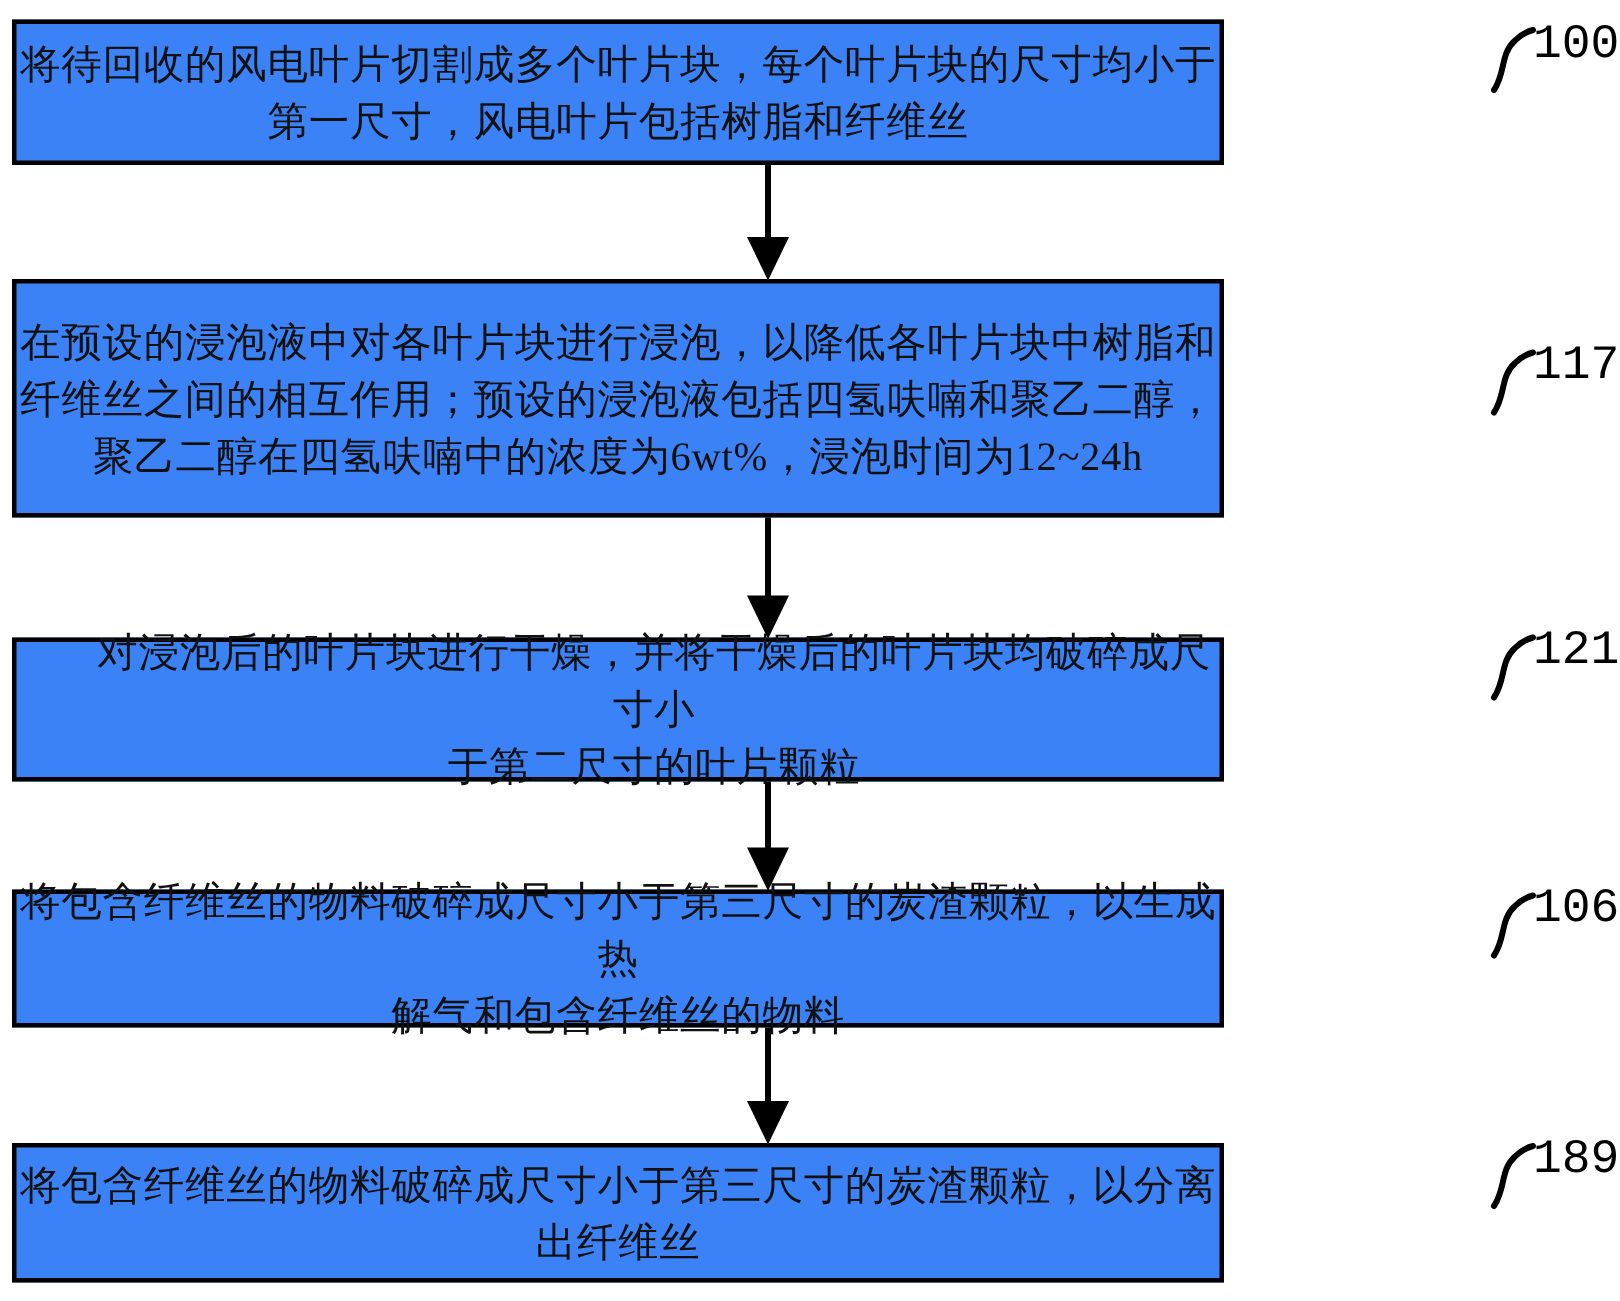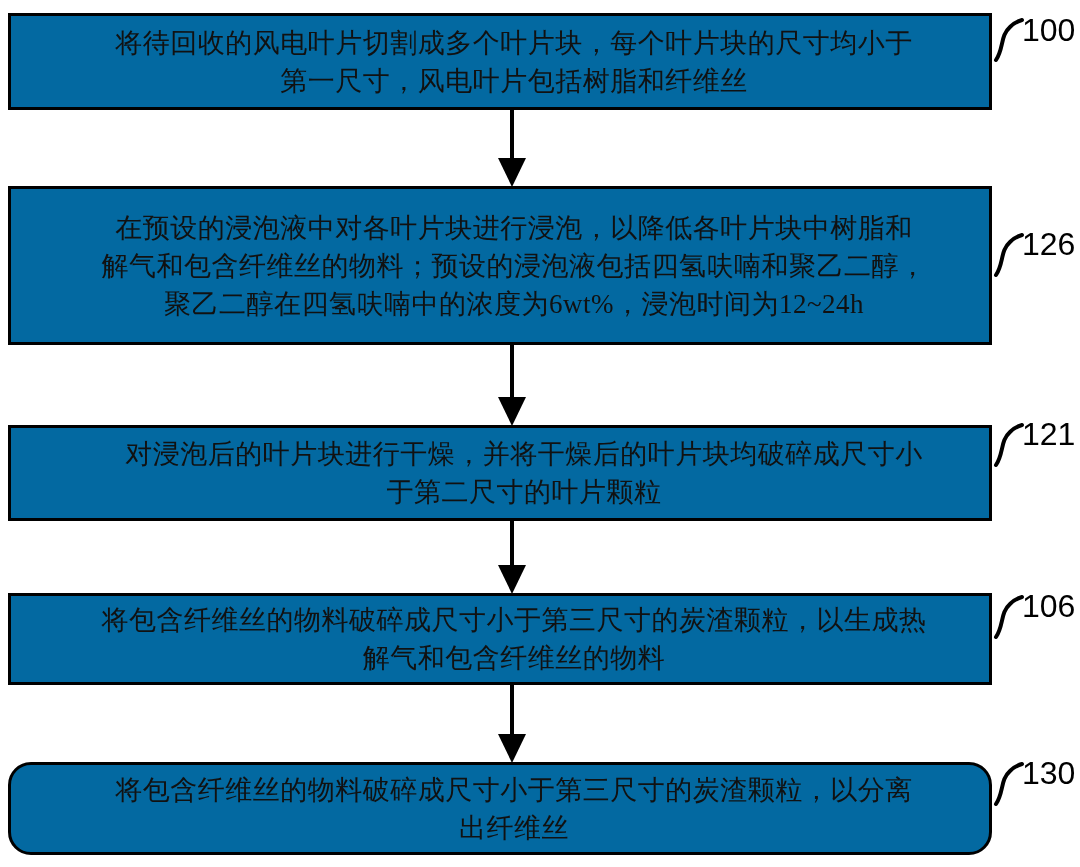--- a/index.html
+++ b/index.html
@@ -19,24 +19,24 @@
     position: absolute;
     left: 0;
     top: 0;
     width: 1080px;
     height: 867px;
   }
 
   .step-box {
     position: absolute;
     left: 8px;
-    width: 984px;                 
+    width: 808px;                 
     box-sizing: border-box;
     border: 3px solid #000000;
-    background: #0369a1;
+    background: #3b82f6;
     display: flex;
     align-items: center;
     justify-content: flex-end;
   }
 
   .step-text {
     display: block;
     width: 950px;
     text-align: center;
     font-family: "Liberation Serif", "DejaVu Serif", serif;
@@ -46,36 +46,36 @@
     letter-spacing: 0.5px;
     white-space: pre-line;
     font-weight: 400;
   }
 
   
   #box-100 { top: 13px;  height: 97px;  }
   #box-102 { top: 186px; height: 159px; }
   #box-104 { top: 425px; height: 96px; padding-left: 48px;  }
   #box-106 { top: 593px; height: 92px;  }
-  #box-108 { top: 762px; height: 93px; border-radius: 23px;  }
+  #box-108 { top: 762px; height: 93px;  }
 
   
   #connectors {
     position: absolute;
     left: 0;
     top: 0;
     width: 1080px;
     height: 867px;
     pointer-events: none;
   }
 
   
   .ref-label {
     position: absolute;
-    font-family: Liberation Sans, sans-serif;
+    font-family: Liberation Mono, monospace;
     font-size: 32px;
     line-height: 32px;
     color: #000000;
     letter-spacing: 0px;
   }
   #ref-100 { left: 1022px; top: 14px;  }
   #ref-102 { left: 1022px; top: 228px; }
   #ref-104 { left: 1022px; top: 418px; }
   #ref-106 { left: 1022px; top: 590px; text-align: right; }
   #ref-108 { left: 1022px; top: 757px; }
@@ -85,21 +85,21 @@
 
 <div id="flowchart">
 
   <div class="step-box" id="box-100">
     <span class="step-text">将待回收的风电叶片切割成多个叶片块，每个叶片块的尺寸均小于
 第一尺寸，风电叶片包括树脂和纤维丝</span>
   </div>
 
   <div class="step-box" id="box-102">
     <span class="step-text">在预设的浸泡液中对各叶片块进行浸泡，以降低各叶片块中树脂和
-解气和包含纤维丝的物料；预设的浸泡液包括四氢呋喃和聚乙二醇，
+纤维丝之间的相互作用；预设的浸泡液包括四氢呋喃和聚乙二醇，
 聚乙二醇在四氢呋喃中的浓度为6wt%，浸泡时间为12~24h</span>
   </div>
 
   <div class="step-box" id="box-104">
     <span class="step-text">对浸泡后的叶片块进行干燥，并将干燥后的叶片块均破碎成尺寸小
 于第二尺寸的叶片颗粒</span>
   </div>
 
   <div class="step-box" id="box-106">
     <span class="step-text">将包含纤维丝的物料破碎成尺寸小于第三尺寸的炭渣颗粒，以生成热
@@ -144,18 +144,18 @@
     </g>
     <g>
       <path d="M 996 637 C 1004 625, 1000 613, 1010 604 C 1014 600, 1018 598, 1022 597" stroke="#000000" stroke-width="4" fill="none" stroke-linecap="round"></path>
     </g>
     <g>
       <path d="M 996 804 C 1004 792, 1000 780, 1010 771 C 1014 767, 1018 765, 1022 764" stroke="#000000" stroke-width="4" fill="none" stroke-linecap="round"></path>
     </g>
   </svg>
 
   <div class="ref-label" id="ref-100">100</div>
-  <div class="ref-label" id="ref-102">126</div>
+  <div class="ref-label" id="ref-102">117</div>
   <div class="ref-label" id="ref-104">121</div>
   <div class="ref-label" id="ref-106">106</div>
-  <div class="ref-label" id="ref-108">130</div>
+  <div class="ref-label" id="ref-108">189</div>
 
 </div>
 
 </body></html>

